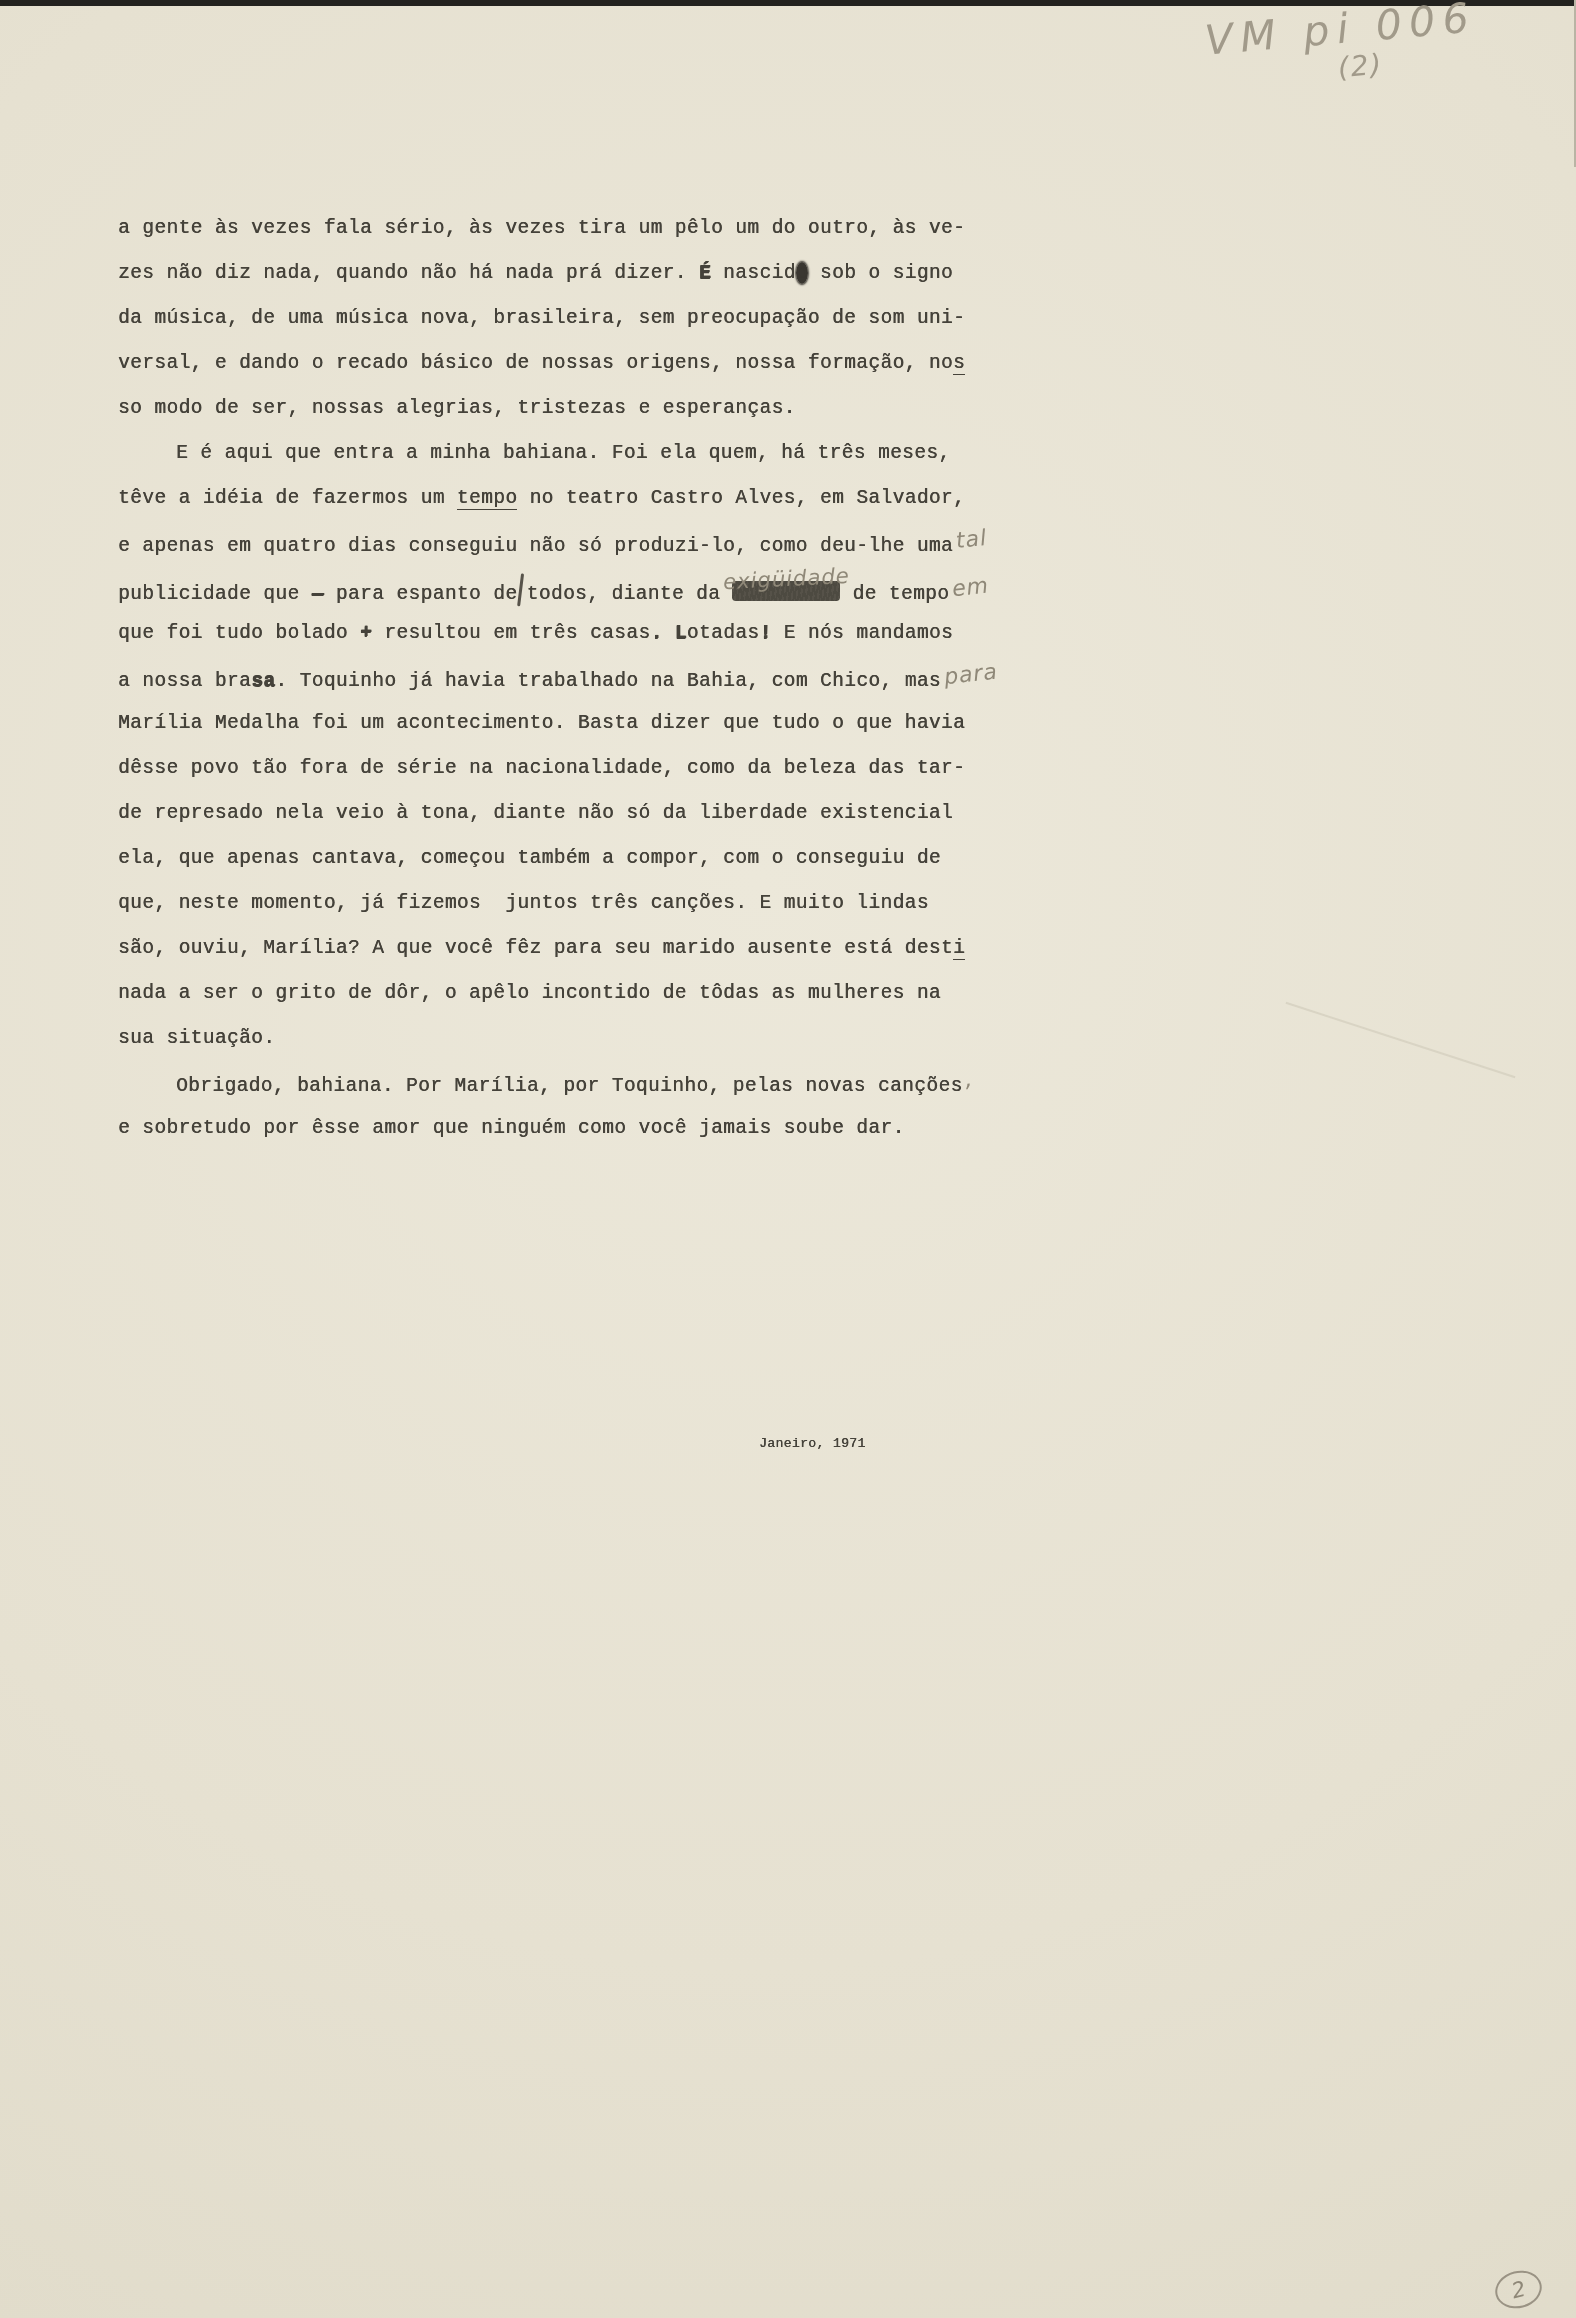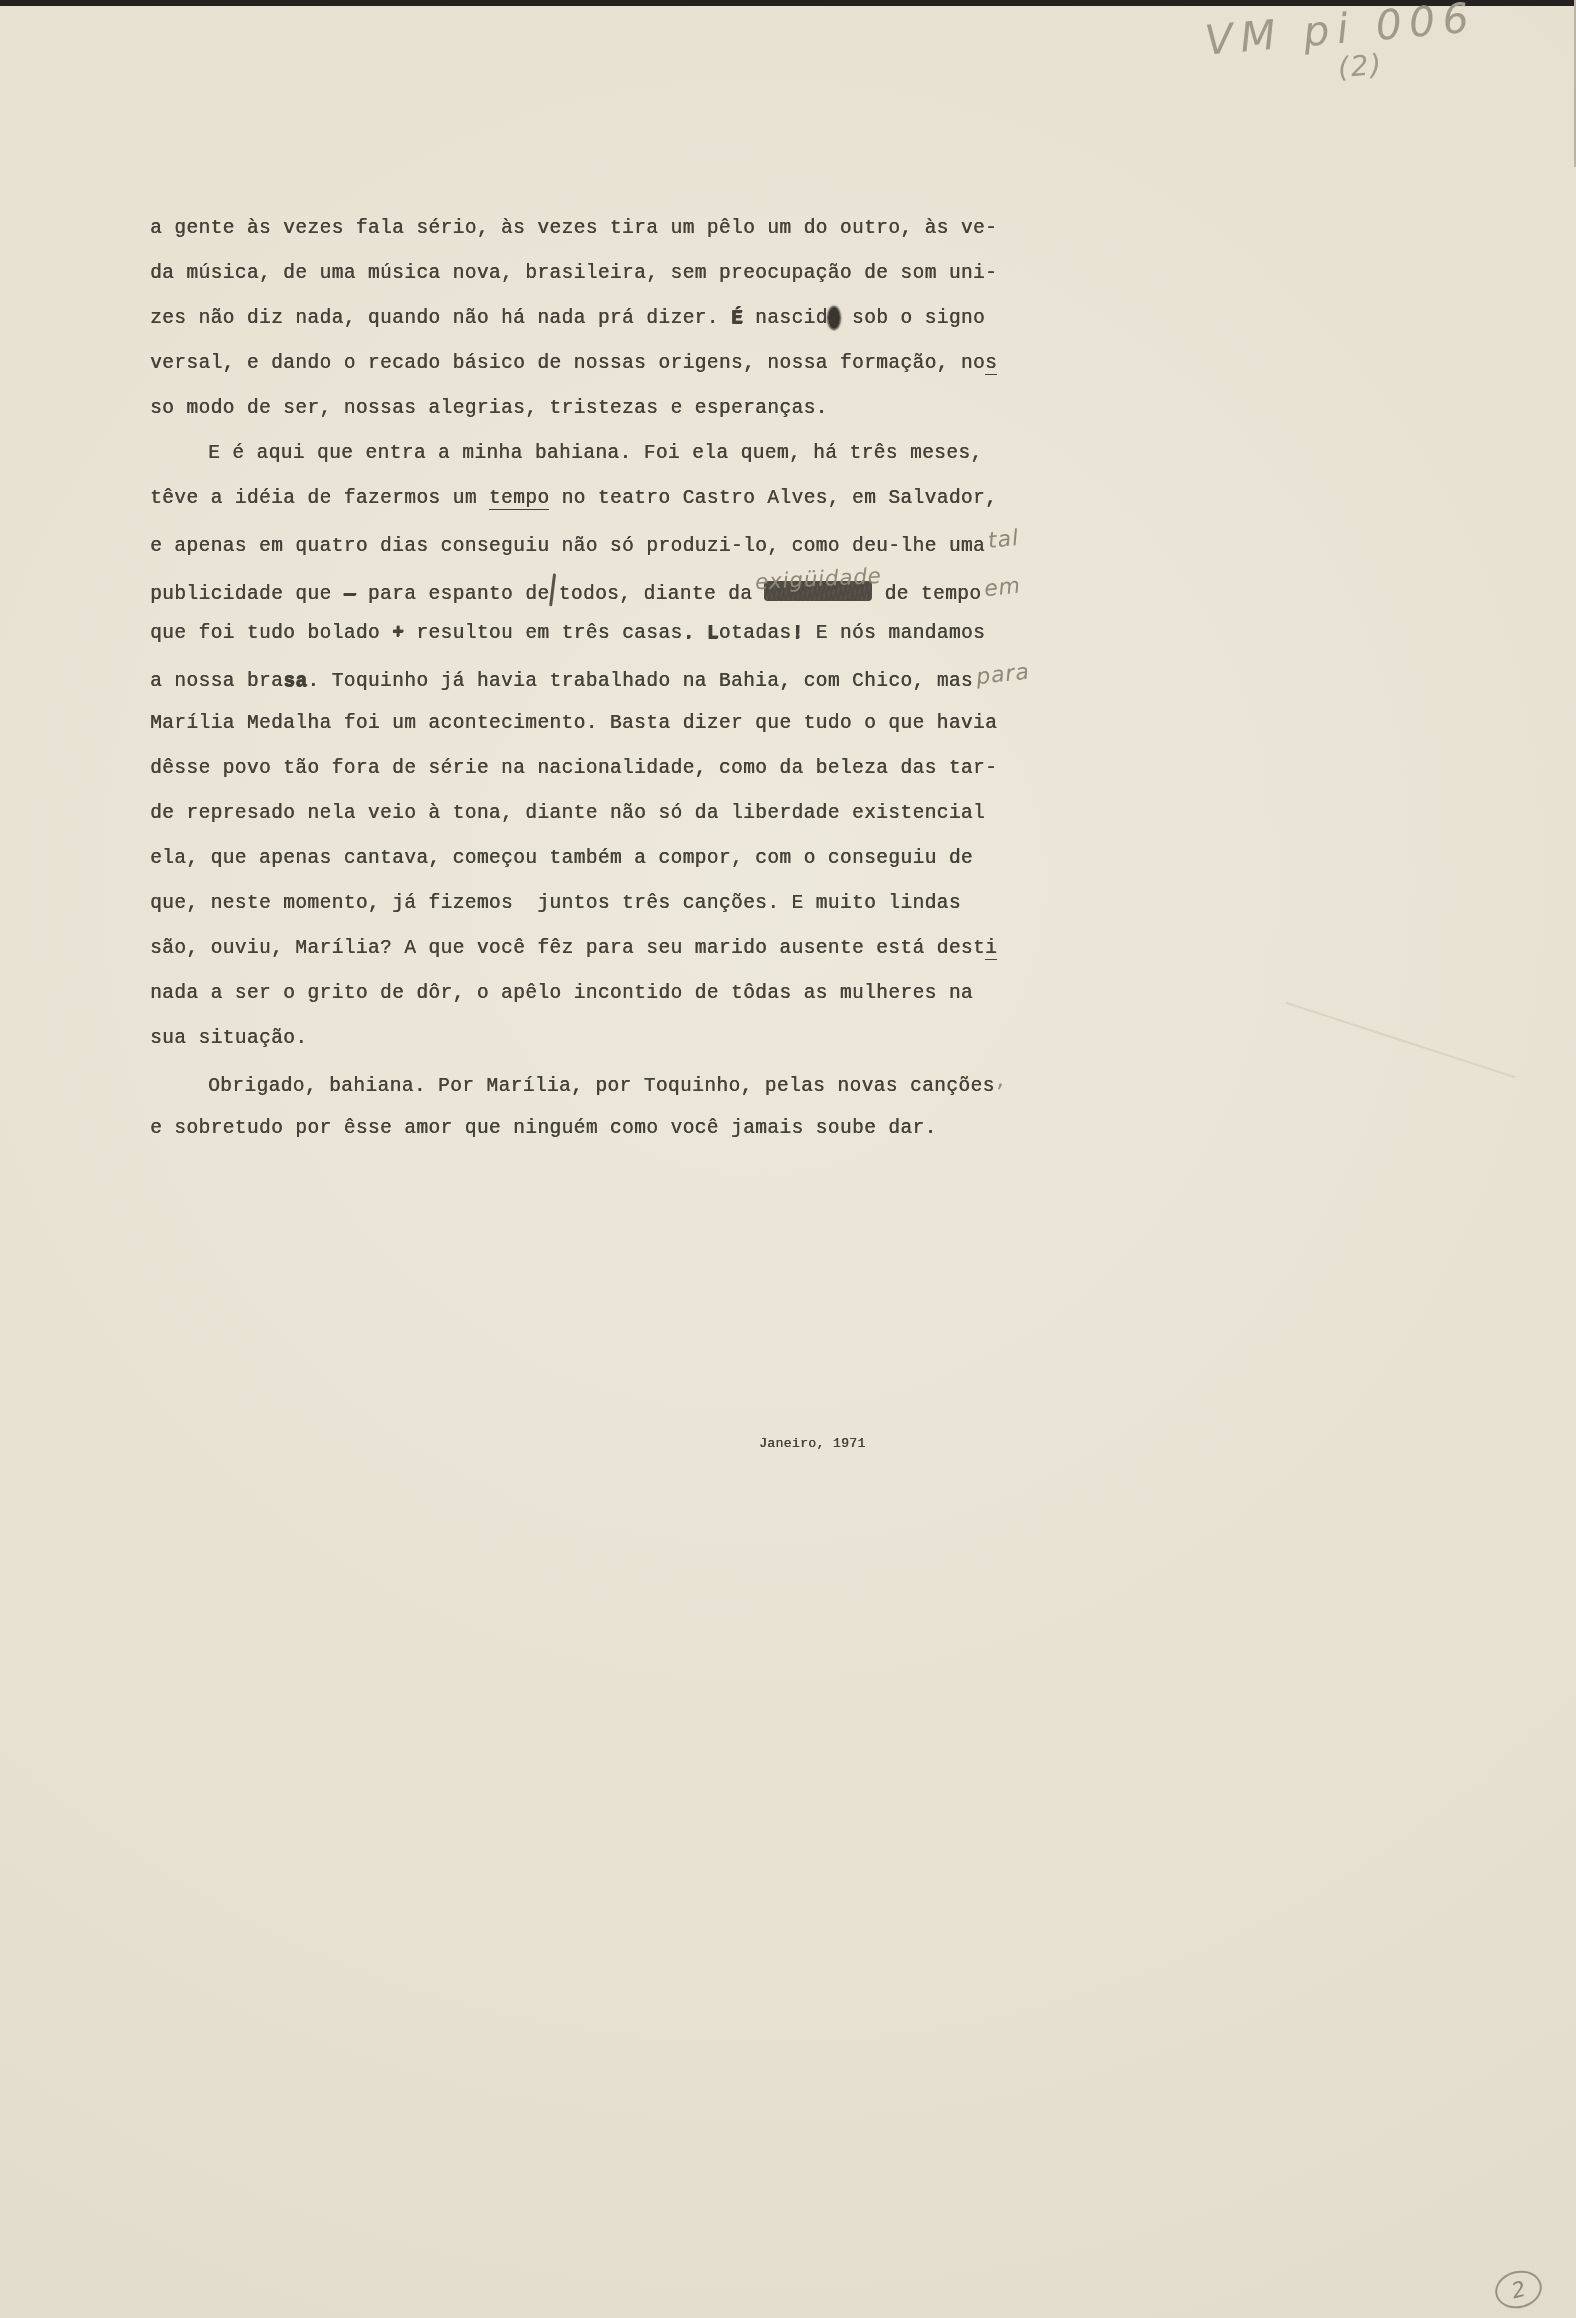--- a/index.html
+++ b/index.html
@@ -24,21 +24,20 @@
   }
   
   .text-block{
     position:absolute;left:118px;top:206px;width:872px;
     color:var(--ink);
     font-size:19.5px;letter-spacing:0.4px;
   }
   .line{
     height:45px;line-height:45px;white-space:pre;
     text-shadow:0.4px 0 0 currentColor;
-    margin-left:32px;
   }
   .line.indent{padding-left:58px;}
   .seg{display:inline;}
   .s-u{border-bottom:1.9px solid currentColor;}
   .s-b{font-weight:bold;text-shadow:0.8px 0 0 currentColor,0 0.5px 0 currentColor;}
   .s-blot{
     color:#3a3731;background:#3a3731;border-radius:50%;
     box-shadow:0 0 1.9px 0.9px #3a3731;
   }
   
@@ -103,22 +102,22 @@
   <div class="scan-edge-right"></div>
   <div class="crease"></div>
 
   <div class="anno-tr">
     <div class="l1">VM pi 006</div>
     <div class="l2">(2)</div>
   </div>
 
   <div class="text-block">
       <div class="line"><span class="seg">a gente às vezes fala sério, às vezes tira um pêlo um do outro, às ve-</span></div>
+      <div class="line"><span class="seg">zes não diz nada, quando não há nada prá dizer. </span><span class="seg s-b">É</span><span class="seg"> nascid</span><span class="seg s-blot">o</span><span class="seg"> sob o signo</span></div>
       <div class="line"><span class="seg">da música, de uma música nova, brasileira, sem preocupação de som uni-</span></div>
-      <div class="line"><span class="seg">zes não diz nada, quando não há nada prá dizer. </span><span class="seg s-b">É</span><span class="seg"> nascid</span><span class="seg s-blot">o</span><span class="seg"> sob o signo</span></div>
       <div class="line"><span class="seg">versal, e dando o recado básico de nossas origens, nossa formação, no</span><span class="seg s-u">s</span></div>
       <div class="line"><span class="seg">so modo de ser, nossas alegrias, tristezas e esperanças.</span></div>
       <div class="line indent"><span class="seg">E é aqui que entra a minha bahiana. Foi ela quem, há três meses,</span></div>
       <div class="line"><span class="seg">têve a idéia de fazermos um </span><span class="seg s-u">tempo</span><span class="seg"> no teatro Castro Alves, em Salvador,</span></div>
       <div class="line"><span class="seg">e apenas em quatro dias conseguiu não só produzi-lo, como deu-lhe uma</span><span class="seg s-hw">tal</span></div>
       <div class="line"><span class="seg">publicidade que </span><span class="seg s-b">—</span><span class="seg"> para espanto de</span><span class="pstroke"></span><span class="seg">todos, diante da </span><span class="seg scr"><i class="scr-mark"></i><i class="scr-label hwtext">exigüidade</i></span><span class="seg"> de tempo</span><span class="seg s-hw">em</span></div>
       <div class="line"><span class="seg">que foi tudo bolado </span><span class="seg s-b">+</span><span class="seg"> resultou em três casas</span><span class="seg s-b">.</span><span class="seg"> </span><span class="seg s-b">L</span><span class="seg">otadas</span><span class="seg s-b">!</span><span class="seg"> E nós mandamos</span></div>
       <div class="line"><span class="seg">a nossa bra</span><span class="seg s-b">sa</span><span class="seg">. Toquinho já havia trabalhado na Bahia, com Chico, mas</span><span class="seg s-hw">para</span></div>
       <div class="line"><span class="seg">Marília Medalha foi um acontecimento. Basta dizer que tudo o que havia</span></div>
       <div class="line"><span class="seg">dêsse povo tão fora de série na nacionalidade, como da beleza das tar-</span></div>

